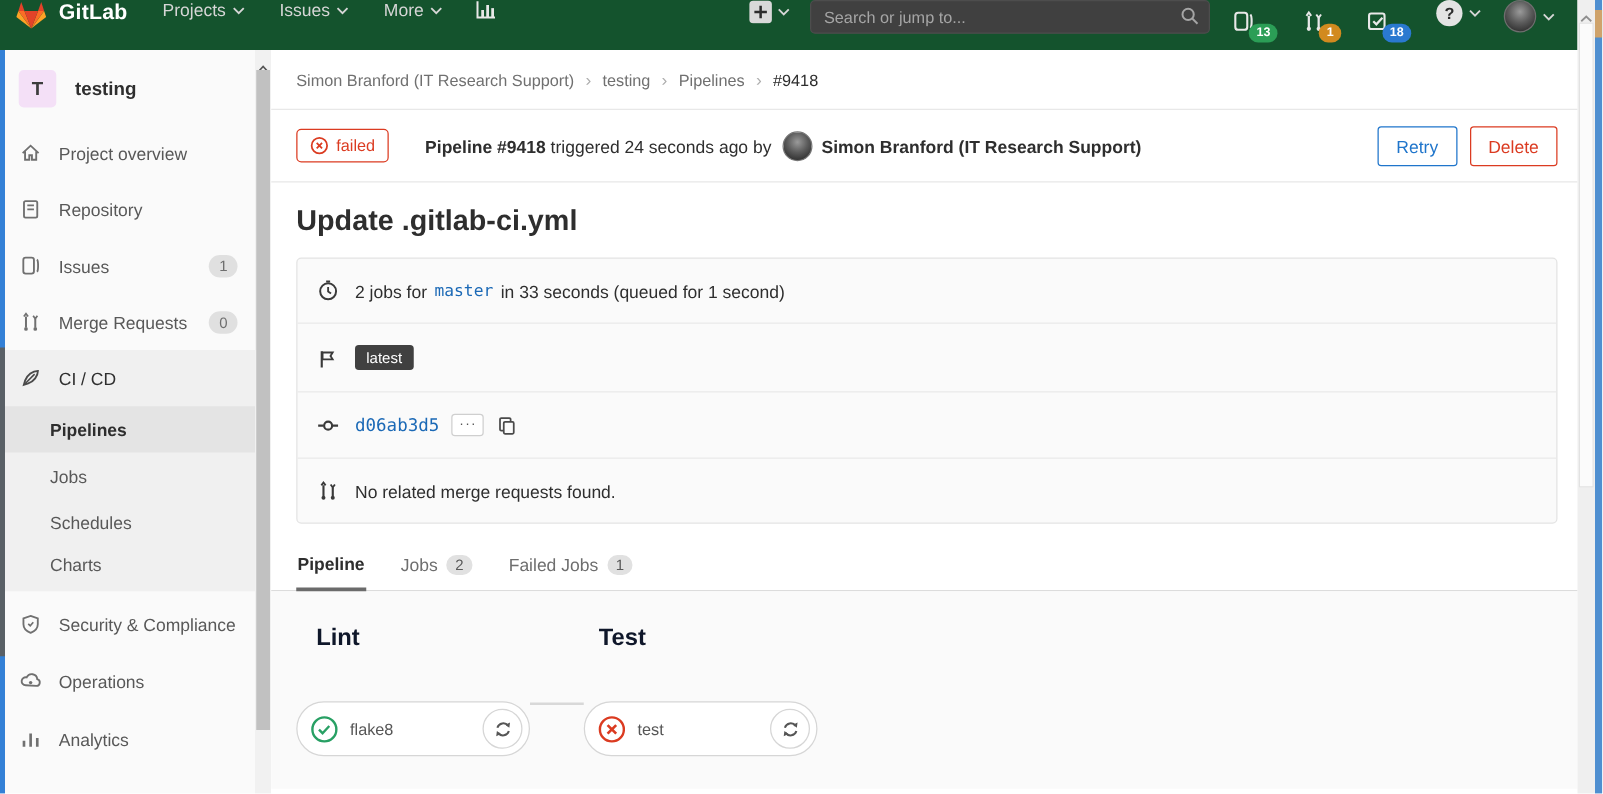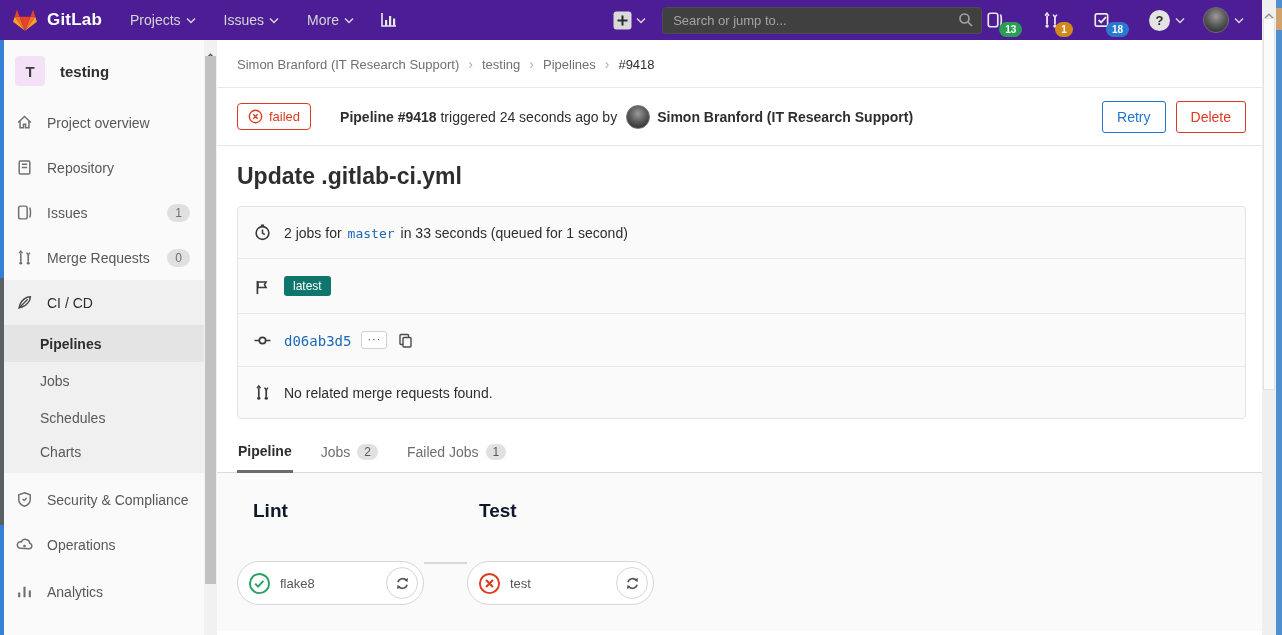--- a/index.html
+++ b/index.html
@@ -1,29 +1,29 @@
 <!DOCTYPE html>
 <html><head>
 <meta charset="utf-8">
 <style>
   * { margin:0; padding:0; box-sizing:border-box; }
   html,body { width:1282px; height:635px; overflow:hidden; }
   body { font-family:"Liberation Sans", sans-serif; background:#fff; }
   .app { position:relative; width:1282px; height:635px; overflow:hidden; background:#fff; }
 
   
-  .navbar { position:absolute; left:0; top:0; width:1262px; height:40px; background:#4c1d95;
-            display:flex; align-items:center; padding:0 14px 0 12px; }
+  .navbar { position:absolute; left:0; top:0; width:1262px; height:40px; background:#14532d;
+            display:flex; align-items:flex-start; padding:0 14px 0 12px; }
   .brand-logo { width:26px; height:24px; display:inline-flex; }
   .brand-name { color:#fff; font-size:17px; font-weight:bold; margin-left:9px; letter-spacing:.2px; }
   .nav-link { color:#d6d6d6; font-size:14px; margin-left:28px; display:inline-flex; align-items:center; gap:5px; cursor:pointer; }
   .nav-chart-icon { margin-left:26px; display:inline-flex; }
   .nav-spacer { flex:1; }
   .plus-group { display:inline-flex; align-items:center; gap:4px; margin-right:16px; cursor:pointer; }
-  .search-box { position:relative; width:320px; height:27px; margin-right:4px; }
+  .search-box { position:relative; width:320px; height:27px; margin-right:18px; }
   .search-box input { width:100%; height:100%; background:#404040; border:1px solid #4d4d4d; border-radius:4px;
                       color:#c7c7c7; font-size:13px; padding:0 30px 0 10px; outline:none; font-family:"Liberation Sans",sans-serif; }
   .search-box input::placeholder { color:#a5a5a5; }
   .search-mag { position:absolute; right:8px; top:5px; }
   .count-group { display:inline-flex; align-items:center; margin-right:20px; cursor:pointer; }
   .count-badge { font-size:10px; font-weight:bold; color:#fff; border-radius:9px; padding:2px 6px; margin-left:-5px; margin-top:19px; }
   .badge-green  { background:#2b9e56; }
   .badge-orange { background:#d28a1f; }
   .badge-blue   { background:#2a79d0; }
   .help-circle { width:21px; height:21px; border-radius:50%; background:#e3e3e3; color:#2b2b2b; font-weight:bold;
@@ -81,21 +81,21 @@
   .hdr-buttons { margin-left:auto; display:flex; gap:10px; }
   .btn { border-radius:3px; padding:7px 14px; font-size:14px; background:#fff; cursor:pointer; font-family:"Liberation Sans",sans-serif; }
   .btn-retry { border:1px solid #1f75cb; color:#1f75cb; }
   .btn-delete { border:1px solid #db3b21; color:#db3b21; }
   .commit-title { font-size:23px; font-weight:bold; color:#2e2e2e; margin-top:15px; line-height:30px; }
   .info-box { margin-top:15px; border:1px solid #e3e3e3; border-radius:4px; background:#fafafa; }
   .info-row { display:flex; align-items:flex-end; padding:17px 16px; font-size:14px; color:#2e2e2e; }
   .info-row + .info-row { border-top:1px solid #e9e9e9; }
   .info-row .i-icon { width:17px; height:17px; margin-right:13px; display:inline-flex; flex:none; }
   .branch-link { font-family:"DejaVu Sans Mono", monospace; font-size:13px; color:#1b69b6; margin:0 6px; cursor:pointer; }
-  .latest-badge { background:#0f766e; color:#fff; font-size:12px; border-radius:3px; padding:3px 9px; }
+  .latest-badge { background:#404040; color:#fff; font-size:12px; border-radius:3px; padding:3px 9px; }
   .sha-link { font-family:"DejaVu Sans Mono", monospace; font-size:14px; color:#1b69b6; cursor:pointer; }
   .ellipsis-btn { margin-left:10px; border:1px solid #cfcfcf; border-radius:3px; background:#fff; color:#555;
                   font-size:11px; line-height:10px; padding:2px 5px 4px; letter-spacing:1px; cursor:pointer; }
   .copy-btn { margin-left:11px; display:inline-flex; cursor:pointer; }
 
   
   .tabs { display:flex; align-items:flex-end; gap:27px; margin:18px -16px 0 -20px; padding:0 16px 0 20px;
           border-bottom:1px solid #dcdcdc; }
   .tab { padding:6px 1px 13px; font-size:14px; color:#6e6e6e; display:inline-flex; align-items:center; gap:7px;
          cursor:pointer; margin-bottom:-1px; }

